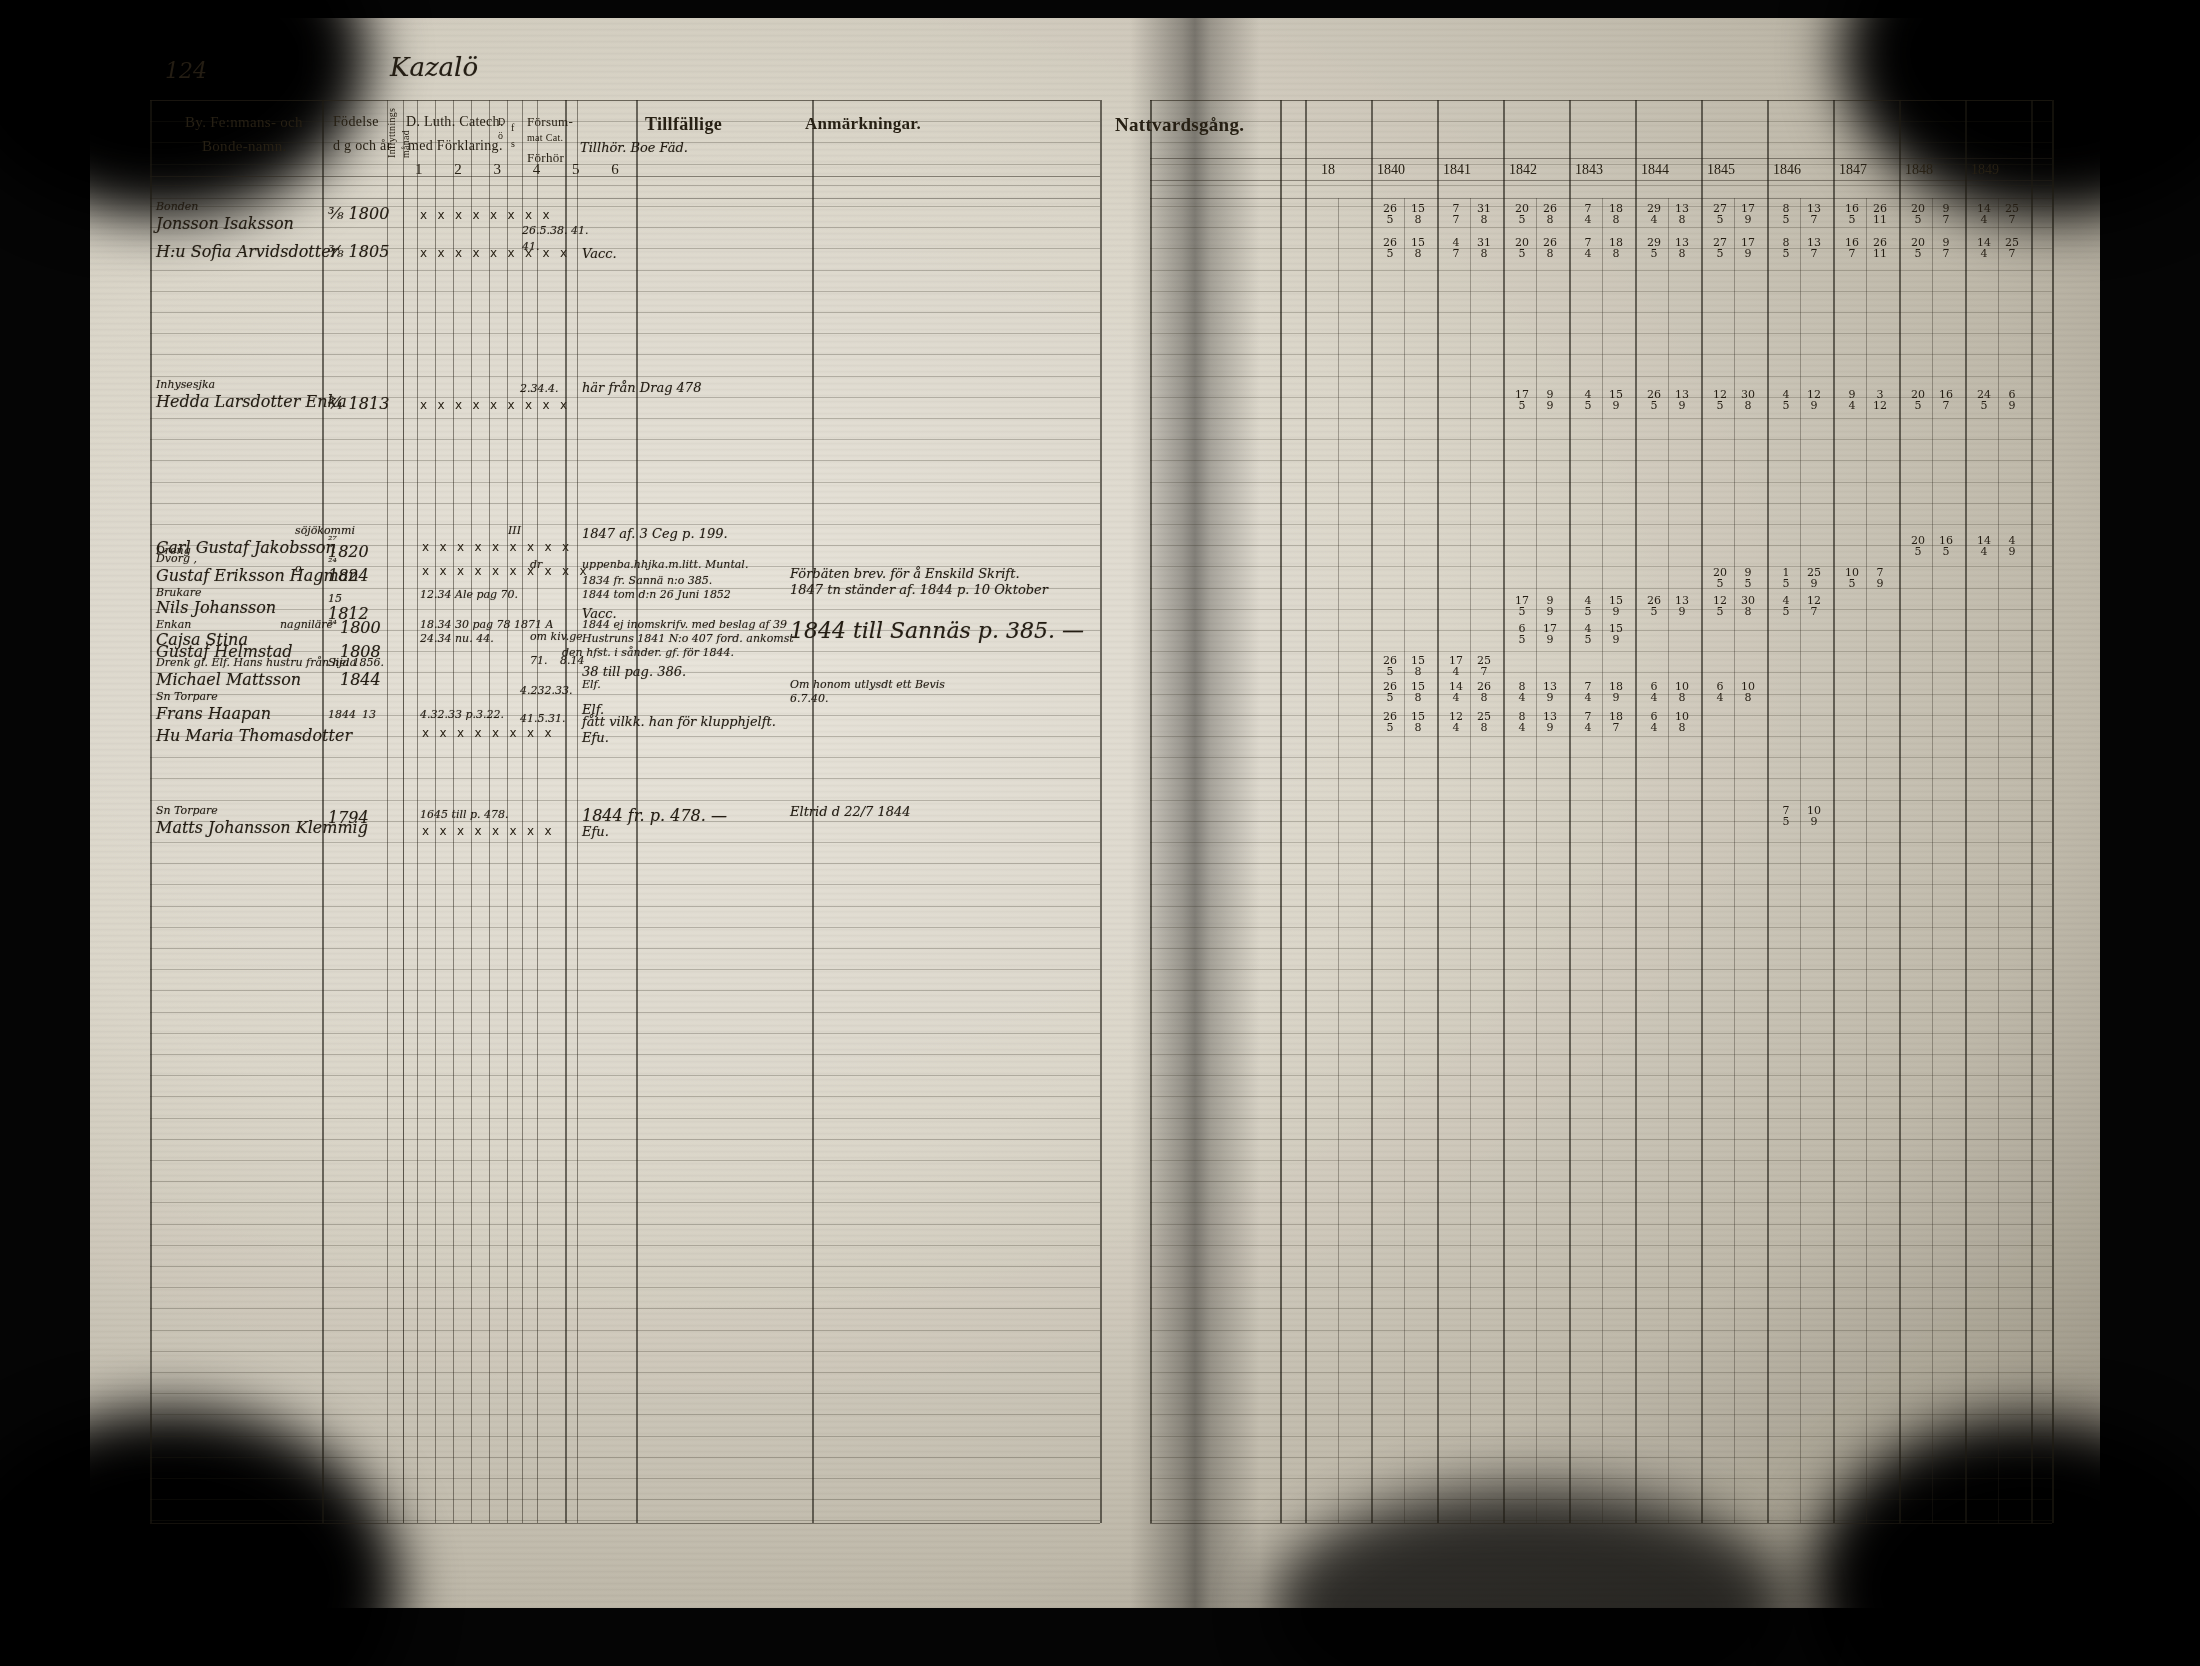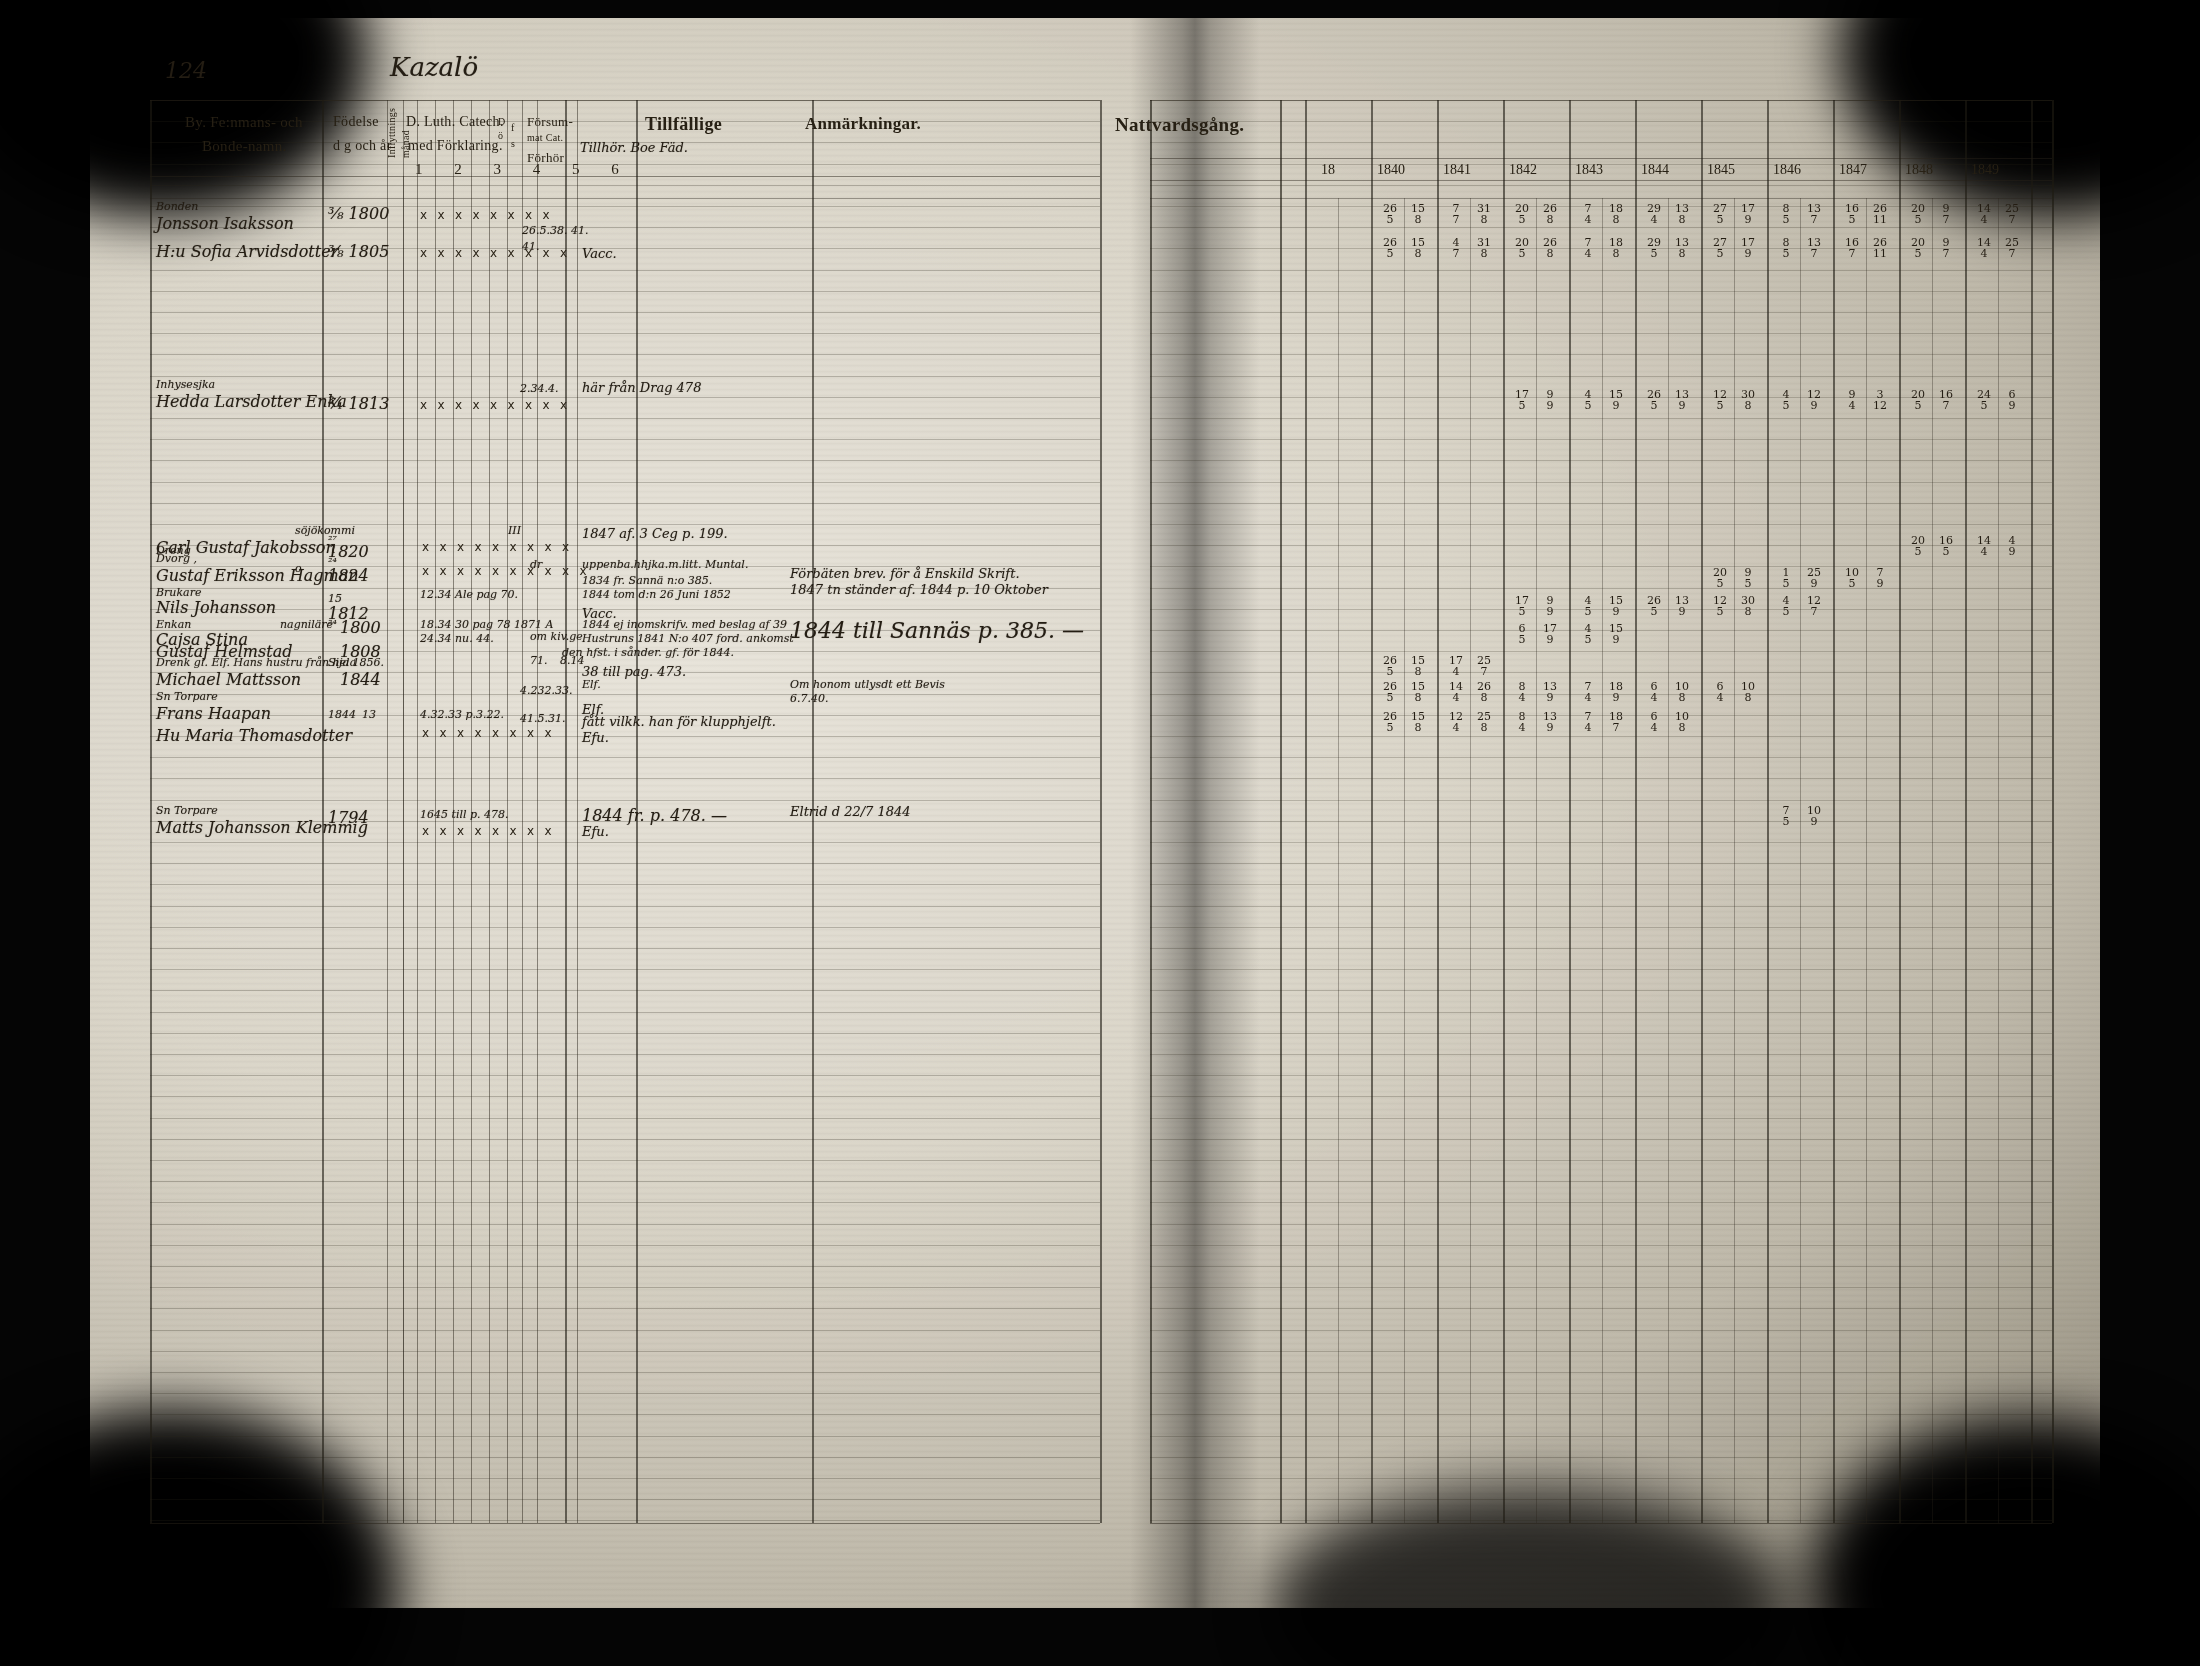--- a/index.html
+++ b/index.html
@@ -396,21 +396,21 @@
         <div class="ink xs" style="left: 330px; top: 614px;">24.34 nu. 44.</div>
         <div class="ink xs" style="left: 440px; top: 612px;">om kiv.ge</div>
         <div class="ink xs" style="left: 492px; top: 614px; text-align: center;">Hustruns 1841 N:o 407 ford. ankomst</div>
         <div class="ink xs" style="left: 66px; top: 638px;">Drenk gl. Elf. Hans hustru från hela</div>
         <div class="ink xs" style="left: 238px; top: 638px;">Sija 1856.</div>
         <div class="ink xs" style="left: 440px; top: 636px;">71.</div>
         <div class="ink xs" style="left: 470px; top: 636px;">8.14</div>
         <div class="ink xs" style="left: 472px; top: 628px;">den hfst. i sånder. gf. för 1844.</div>
         <div class="ink m" style="left: 66px; top: 652px;">Michael Mattsson</div>
         <div class="ink m" style="left: 250px; top: 652px;">1844</div>
-        <div class="ink s" style="left: 492px; top: 646px;">38 till pag. 473.</div>
+        <div class="ink s" style="left: 492px; top: 646px;">38 till pag. 386.</div>
         <div class="ink xs" style="left: 492px; top: 660px;">Elf.</div>
         <div class="ink xs" style="left: 66px; top: 672px;">Sn Torpare</div>
         <div class="ink m" style="left: 66px; top: 686px;">Frans Haapan</div>
         <div class="ink xs" style="left: 238px; top: 690px;">1844</div>
         <div class="ink xs" style="left: 430px; top: 666px;">4.232.33.</div>
         <div class="ink s" style="left: 492px; top: 684px;">Elf.</div>
         <div class="ink m" style="left: 66px; top: 708px;">Hu Maria Thomasdotter</div>
         <div class="ink xs" style="left: 272px; top: 690px;">13</div>
         <div class="ink xs" style="left: 330px; top: 690px;">4.32.33 p.3.22.</div>
         <div class="xmark" style="left: 332px; top: 708px;">x</div>

